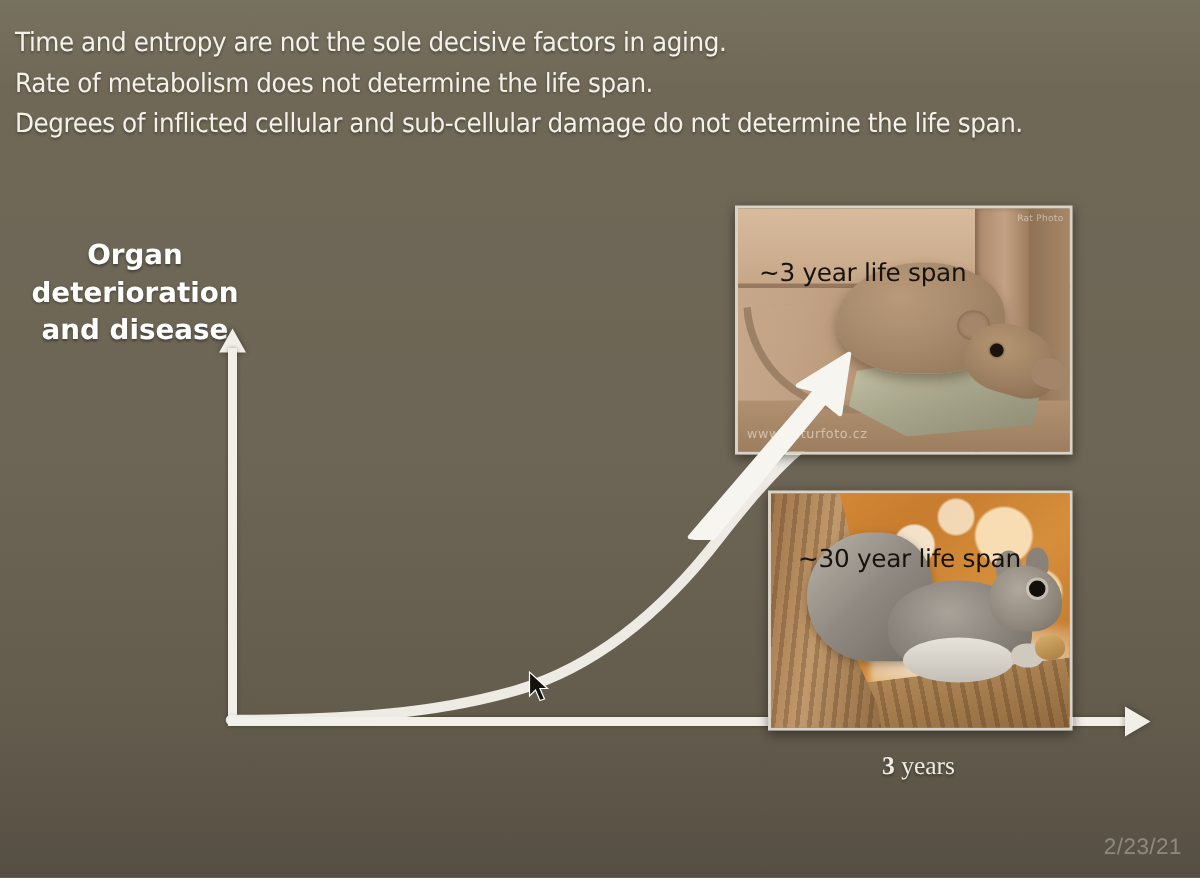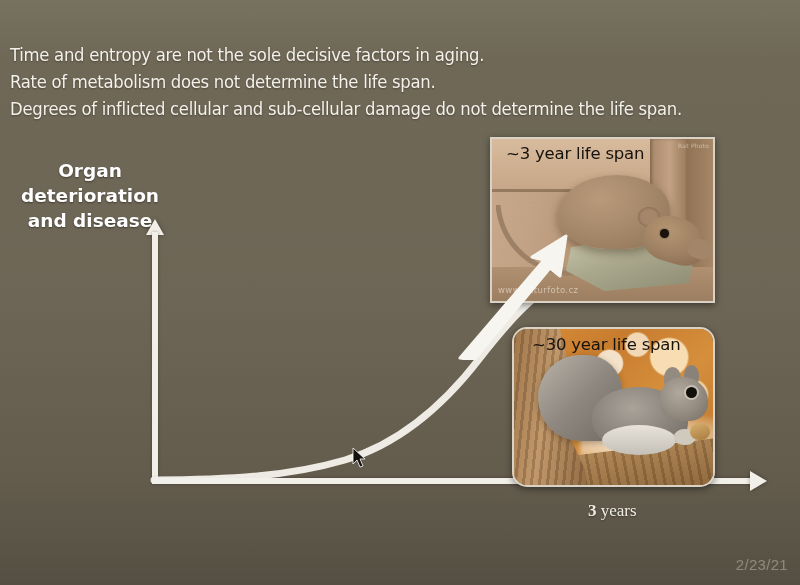--- a/index.html
+++ b/index.html
@@ -30,21 +30,20 @@
     left:10px;
     top:16px;
     width:786px;
     color:#f4f1ea;
     font-family:"DejaVu Sans", sans-serif;
     font-size:17.5px;
     line-height:27px;
     letter-spacing:-0.3px;
     text-shadow:0 1px 2px rgba(0,0,0,.35);
     white-space:nowrap;
-    margin-top:26px;
   }
   .headline div { transform:scaleX(0.94); transform-origin:left center; }
 
   
   .axis-v {
     position:absolute;
     left:152px; top:232px;
     width:6px; height:250px;
     background:#f2efe9;
     box-shadow:0 0 3px rgba(0,0,0,.35);
@@ -120,20 +119,21 @@
     box-shadow:0 2px 7px rgba(0,0,0,.45);
   }
   .photo .cap {
     position:absolute;
     z-index:6;
     color:#16120d;
     font-family:"DejaVu Sans", sans-serif;
     font-size:16.5px;
     letter-spacing:-.2px;
     white-space:nowrap;
+    margin-top:28px;
   }
 
   
   #photo-rat { left:490px; top:137px; width:225px; height:166px; }
   #photo-rat .bg {
     position:absolute; inset:0;
     background:
       linear-gradient(105deg,#c9a98c 0%, #c3a386 22%, #b59374 48%, #a98a6c 70%, #9d7f62 100%);
   }
   .rat-wall-a {
@@ -211,21 +211,21 @@
   .rat-wm2 {
     position:absolute; right:4px; top:3px;
     color:rgba(250,245,235,.5);
     font-family:"DejaVu Sans", sans-serif;
     font-size:6px;
     letter-spacing:.2px;
   }
   #photo-rat .cap { left:14px; top:5px; }
 
   
-  #photo-squirrel { left:512px; top:327px; width:203px; height:160px;border-radius:15px; }
+  #photo-squirrel { left:512px; top:327px; width:203px; height:160px; }
   #photo-squirrel .bg {
     position:absolute; inset:0;
     background:
       radial-gradient(circle at 78% 18%, rgba(255,235,200,.85) 0 9%, transparent 10%),
       radial-gradient(circle at 90% 42%, rgba(255,240,210,.7) 0 7%, transparent 8%),
       radial-gradient(circle at 62% 10%, rgba(255,245,225,.75) 0 6%, transparent 7%),
       radial-gradient(circle at 48% 22%, rgba(255,250,240,.8) 0 8%, transparent 9%),
       linear-gradient(140deg,#d98f3a 0%, #c87c2e 30%, #d58f3c 58%, #b96f25 100%);
   }
   .sq-trunk {

